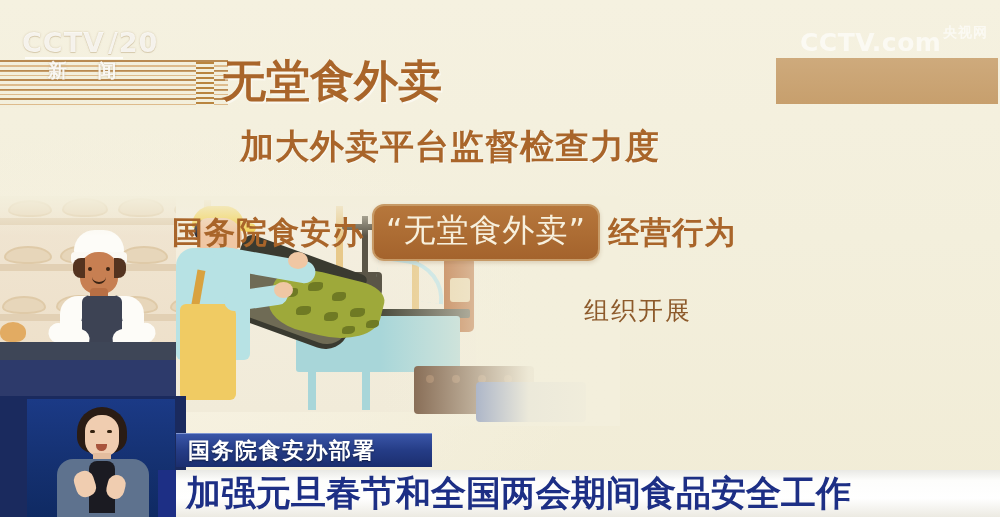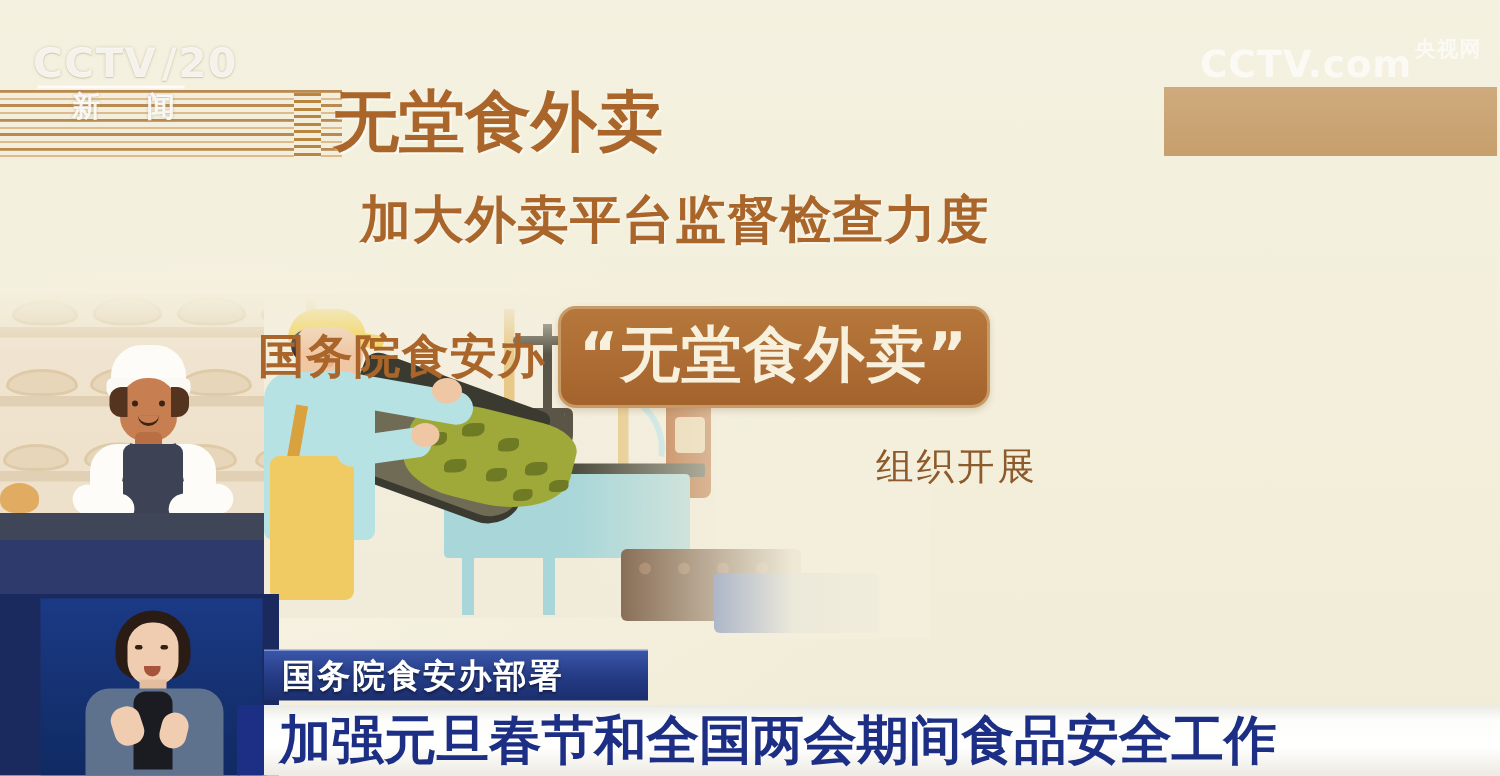--- a/index.html
+++ b/index.html
@@ -389,21 +389,21 @@
   }
   .hl-box {
     margin: 0 8px;
     padding: 3px 12px 6px 12px;
     background: linear-gradient(180deg, #b6773c 0%, #a4632c 100%);
     border: 2.5px solid #c79a66;
     border-radius: 12px;
     box-shadow: 0 2px 4px rgba(120,80,40,.2);
   }
   .hl-box span {
-    font-size: 40px; font-weight: bold;
+    font-size: 32px; font-weight: normal;
     color: #f7f0dd;
     letter-spacing: 1px;
   }
   .tl4 {
     position: absolute;
     left: 584px; top: 294px;
     font-size: 25px; font-weight: normal;
     color: #8d5a2b;
     letter-spacing: 2px;
     text-align: center;
@@ -637,20 +637,21 @@
     <span class="tl1-strong">无堂食外卖</span>
   </div>
 
   <div class="tl2">加大外卖平台监督检查力度</div>
 
   <div class="tl3">
     <span class="tl3-plain">国务院食安办</span>
     <span class="hl-box">
       <span>“无堂食外卖”</span>
     </span>
+    <span class="tl3-plain">经营行为</span>
   </div>
 
   <div class="tl4">组织开展</div>
 
 
   <div class="blue-left"></div>
   <div class="anchor-panel"></div>
   <div class="anchor-video">
     <div class="av-hair"></div>
     <div class="av-face"></div>

